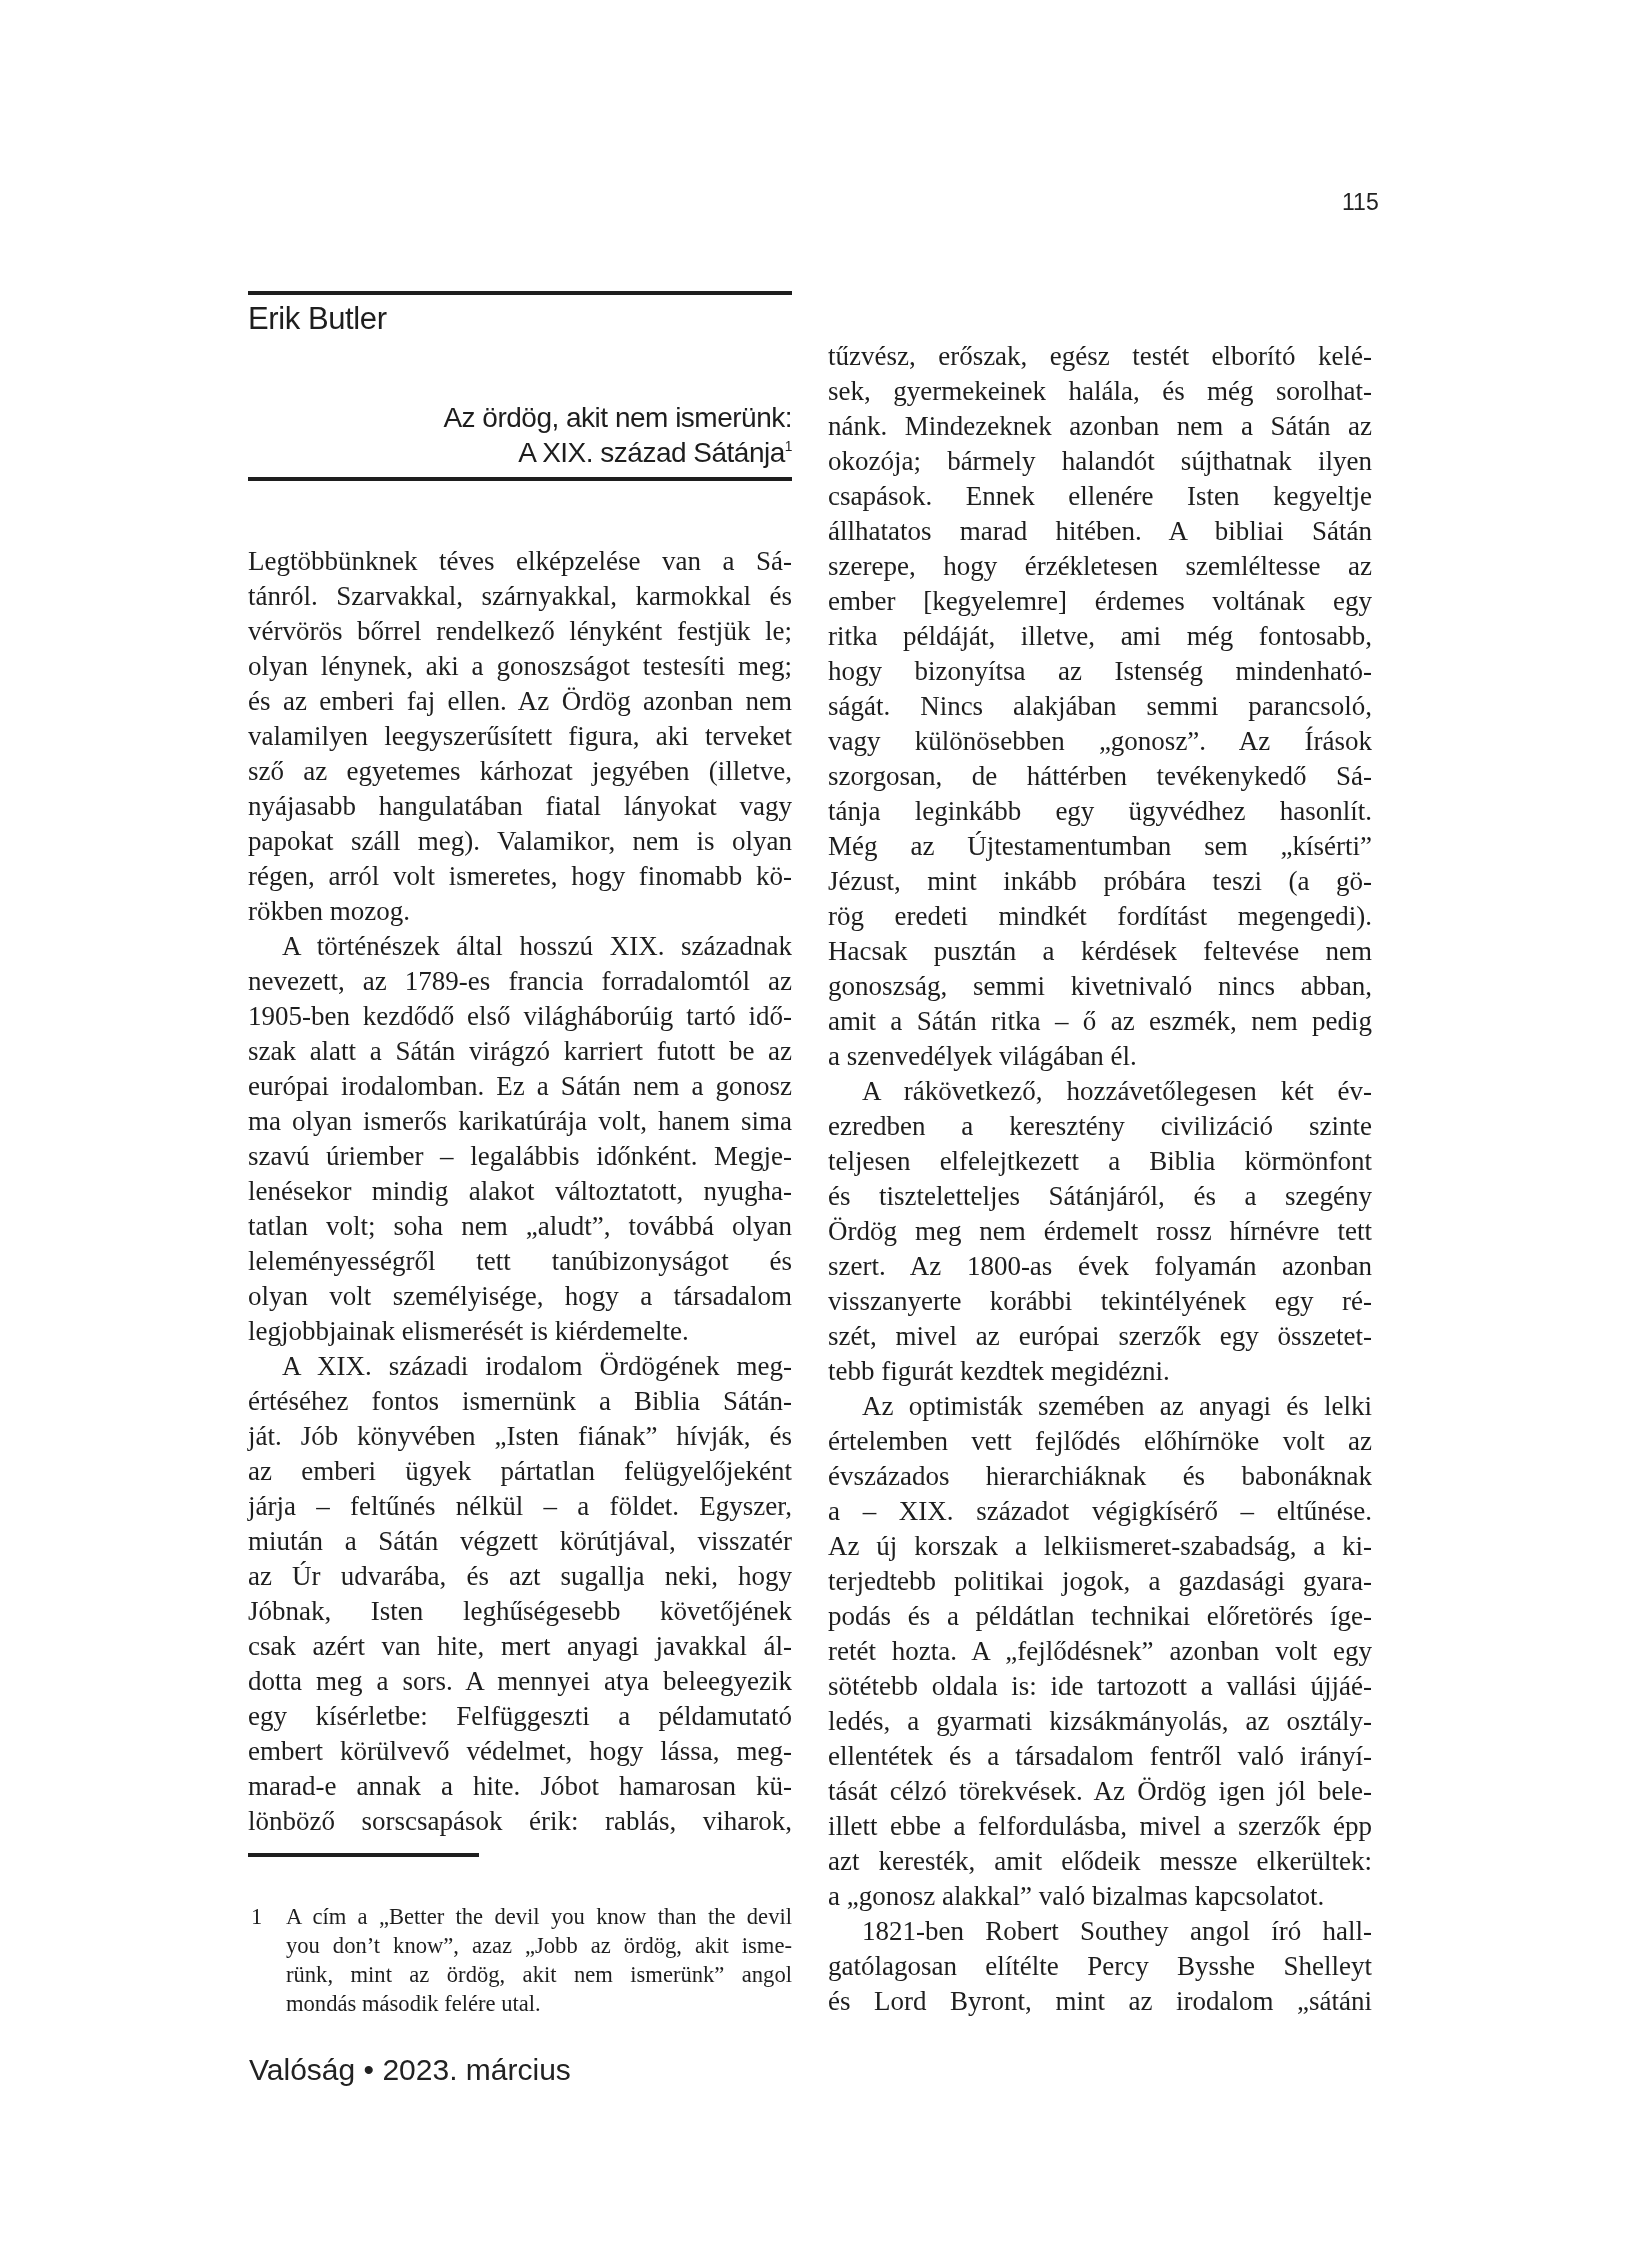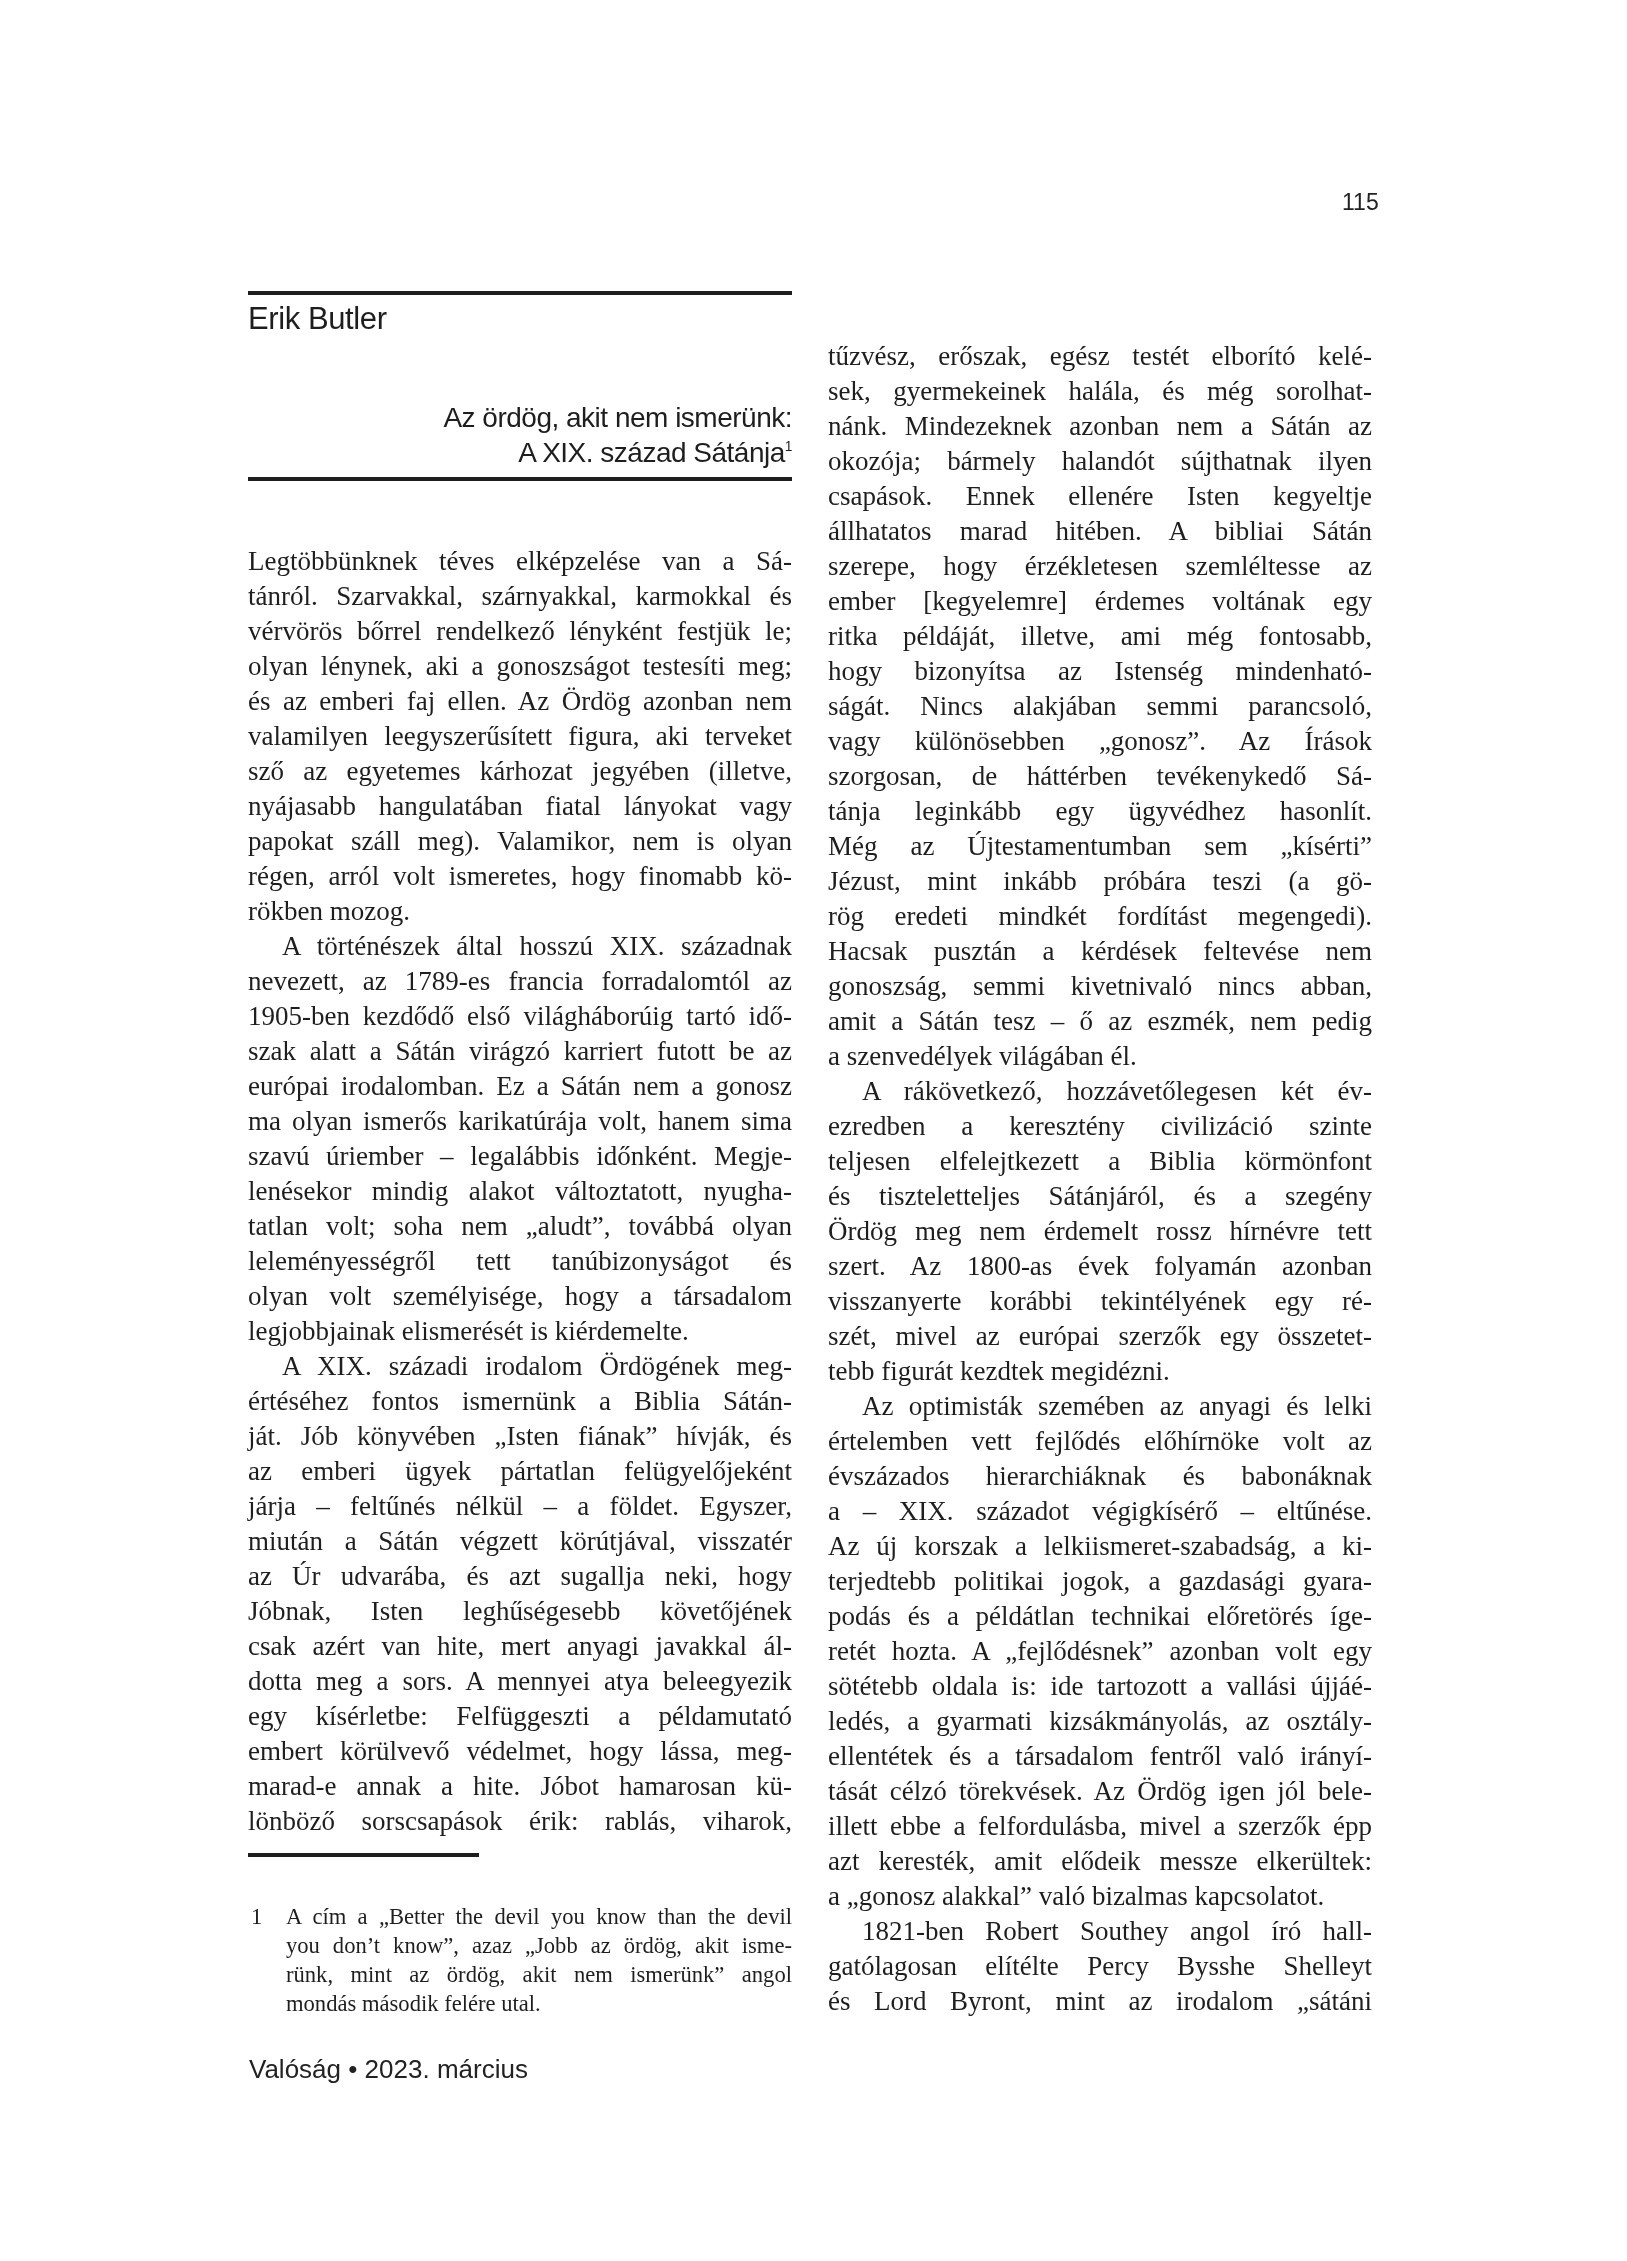--- a/index.html
+++ b/index.html
@@ -49,21 +49,21 @@
     position: absolute; left: 248px; top: 1865px; width: 544px;
     font-size: 22.6px; line-height: 29px;
   }
   .fn-row { position: relative; }
   .fn-num { position: absolute; left: 3.1px; top: 0; }
   .fn-lines { margin-left: 38px; }
   .fn-lines .line { height: 29px; }
 
   .footer {
     position: absolute; left: 249px; top: 2056px;
-    font-size: 26px; line-height: 27.6px; color: #222; text-align: center;
+    font-size: 30px; line-height: 27.6px; color: #222; text-align: center;
   }
 </style>
 </head>
 <body>
 
 <div class="page-number sans">115</div>
 
 <div class="rule top"></div>
 
 <div class="author sans">Erik Butler</div>
@@ -142,21 +142,21 @@
     <span class="line">hogy bizonyítsa az Istenség mindenható-</span>
     <span class="line">ságát. Nincs alakjában semmi parancsoló,</span>
     <span class="line">vagy különösebben „gonosz”. Az Írások</span>
     <span class="line">szorgosan, de háttérben tevékenykedő Sá-</span>
     <span class="line">tánja leginkább egy ügyvédhez hasonlít.</span>
     <span class="line">Még az Újtestamentumban sem „kísérti”</span>
     <span class="line">Jézust, mint inkább próbára teszi (a gö-</span>
     <span class="line">rög eredeti mindkét fordítást megengedi).</span>
     <span class="line">Hacsak pusztán a kérdések feltevése nem</span>
     <span class="line">gonoszság, semmi kivetnivaló nincs abban,</span>
-    <span class="line">amit a Sátán tesz – ő az eszmék, nem pedig</span>
+    <span class="line">amit a Sátán ritka – ő az eszmék, nem pedig</span>
     <span class="line last">a szenvedélyek világában él.</span>
     <span class="line indent">A rákövetkező, hozzávetőlegesen két év-</span>
     <span class="line">ezredben a keresztény civilizáció szinte</span>
     <span class="line">teljesen elfelejtkezett a Biblia körmönfont</span>
     <span class="line">és  tiszteletteljes Sátánjáról, és a szegény</span>
     <span class="line">Ördög meg nem érdemelt rossz hírnévre tett</span>
     <span class="line">szert. Az 1800-as évek folyamán azonban</span>
     <span class="line">visszanyerte korábbi tekintélyének egy ré-</span>
     <span class="line">szét, mivel az európai szerzők egy összetet-</span>
     <span class="line last">tebb figurát kezdtek megidézni.</span>

